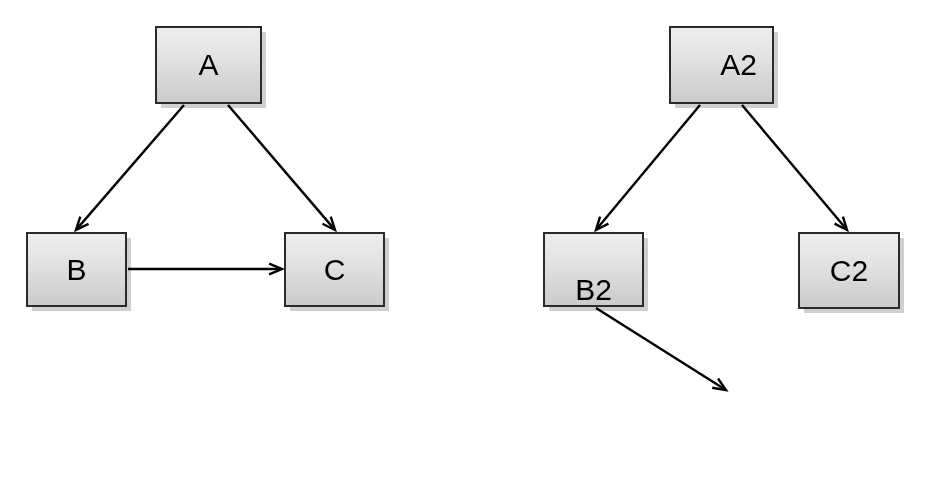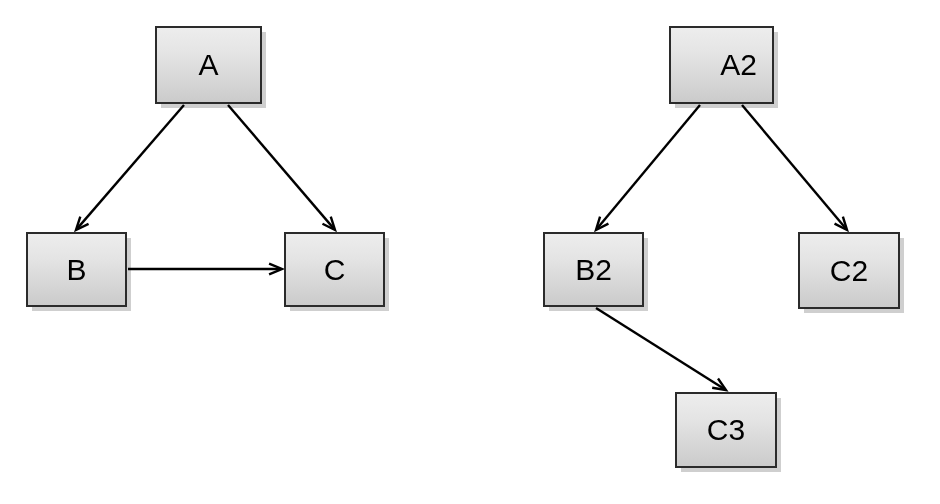--- a/index.html
+++ b/index.html
@@ -90,25 +90,22 @@
   </div>
 
   <div class="node" id="node-C" style="left: 284px; top: 232px; width: 101px; height: 75px;">
     <span class="node-label">C</span>
   </div>
 
   <div class="node" id="node-A2" style="left: 669px; top: 26px; width: 105px; height: 78px; padding-left: 34px;">
     <span class="node-label">A2</span>
   </div>
 
-  <div class="node" id="node-B2" style="left: 543px; top: 232px; width: 101px; height: 75px;">
+  <div class="node" id="node-B2" style="left: 543px; top: 232px; width: 101px; height: 75px; align-items: flex-end;">
     <span class="node-label">B2</span>
   </div>
 
   <div class="node" id="node-C2" style="left: 798px; top: 232px; width: 102px; height: 77px;">
     <span class="node-label">C2</span>
   </div>
 
-  <div class="node" id="node-C3" style="left: 675px; top: 392px; width: 102px; height: 76px;">
-    <span class="node-label">C3</span>
-  </div>
 
 </div>
 
 </body></html>

